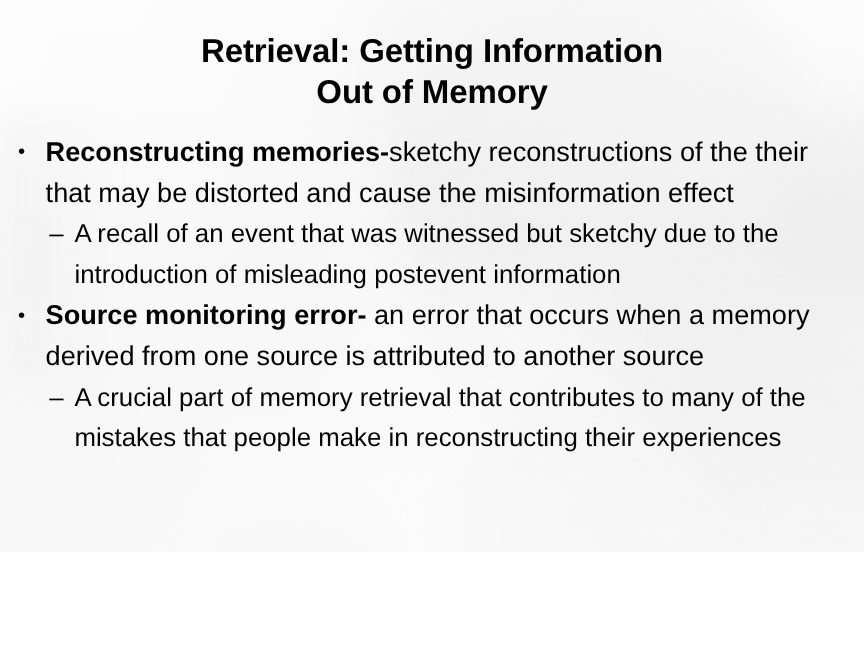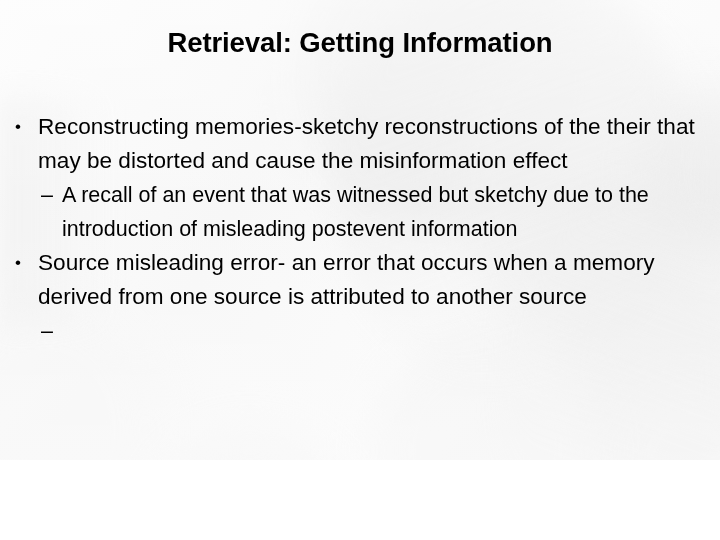--- a/index.html
+++ b/index.html
@@ -97,21 +97,21 @@
     line-height: 34px;
     text-indent: 0;
   }
   .lvl1 .marker {
     position: absolute;
     left: 15px;
     top: 0;
     font-size: 17px;
     line-height: 34px;
   }
-  .lvl1 .lead { font-weight: normal; }
+  .lvl1 .lead { font-weight: bold; }
 
   .lvl2 {
     position: relative;
     padding-left: 62px;
     padding-right: 10px;
     font-size: 21.5px;
     line-height: 34px;
   }
   .lvl2 .marker {
     position: absolute;
@@ -137,34 +137,35 @@
   <div class="bg-blob blob-f"></div>
   <div class="bg-blob blob-g"></div>
   <div class="bg-blob blob-h"></div>
   <div class="bg-streak streak-1"></div>
   <div class="bg-streak streak-2"></div>
   <div class="bg-streak streak-3"></div>
   <div class="bg-veil"></div>
 
   <div class="title-block">
     <span class="title-line">Retrieval: Getting Information</span>
+    <span class="title-line">Out of Memory</span>
   </div>
 
   <div class="body-block">
 
     <div class="lvl1">
       <span class="marker">•</span><span class="lead">Reconstructing memories-</span><span class="para-text">sketchy reconstructions of the their that may be distorted and cause the misinformation effect</span>
     </div>
 
     <div class="lvl2">
       <span class="marker">–</span><span class="para-text">A recall of an event that was witnessed but sketchy due to the introduction of misleading postevent information</span>
     </div>
 
     <div class="lvl1">
-      <span class="marker">•</span><span class="lead">Source misleading error-</span><span class="para-text"> an error that occurs when a memory derived from one source is attributed to another source</span>
+      <span class="marker">•</span><span class="lead">Source monitoring error-</span><span class="para-text"> an error that occurs when a memory derived from one source is attributed to another source</span>
     </div>
 
     <div class="lvl2">
-      <span class="marker">–</span>
+      <span class="marker">–</span><span class="para-text">A crucial part of memory retrieval that contributes to many of the mistakes that people make in reconstructing their experiences</span>
     </div>
 
   </div>
 </div>
 
 </body></html>

